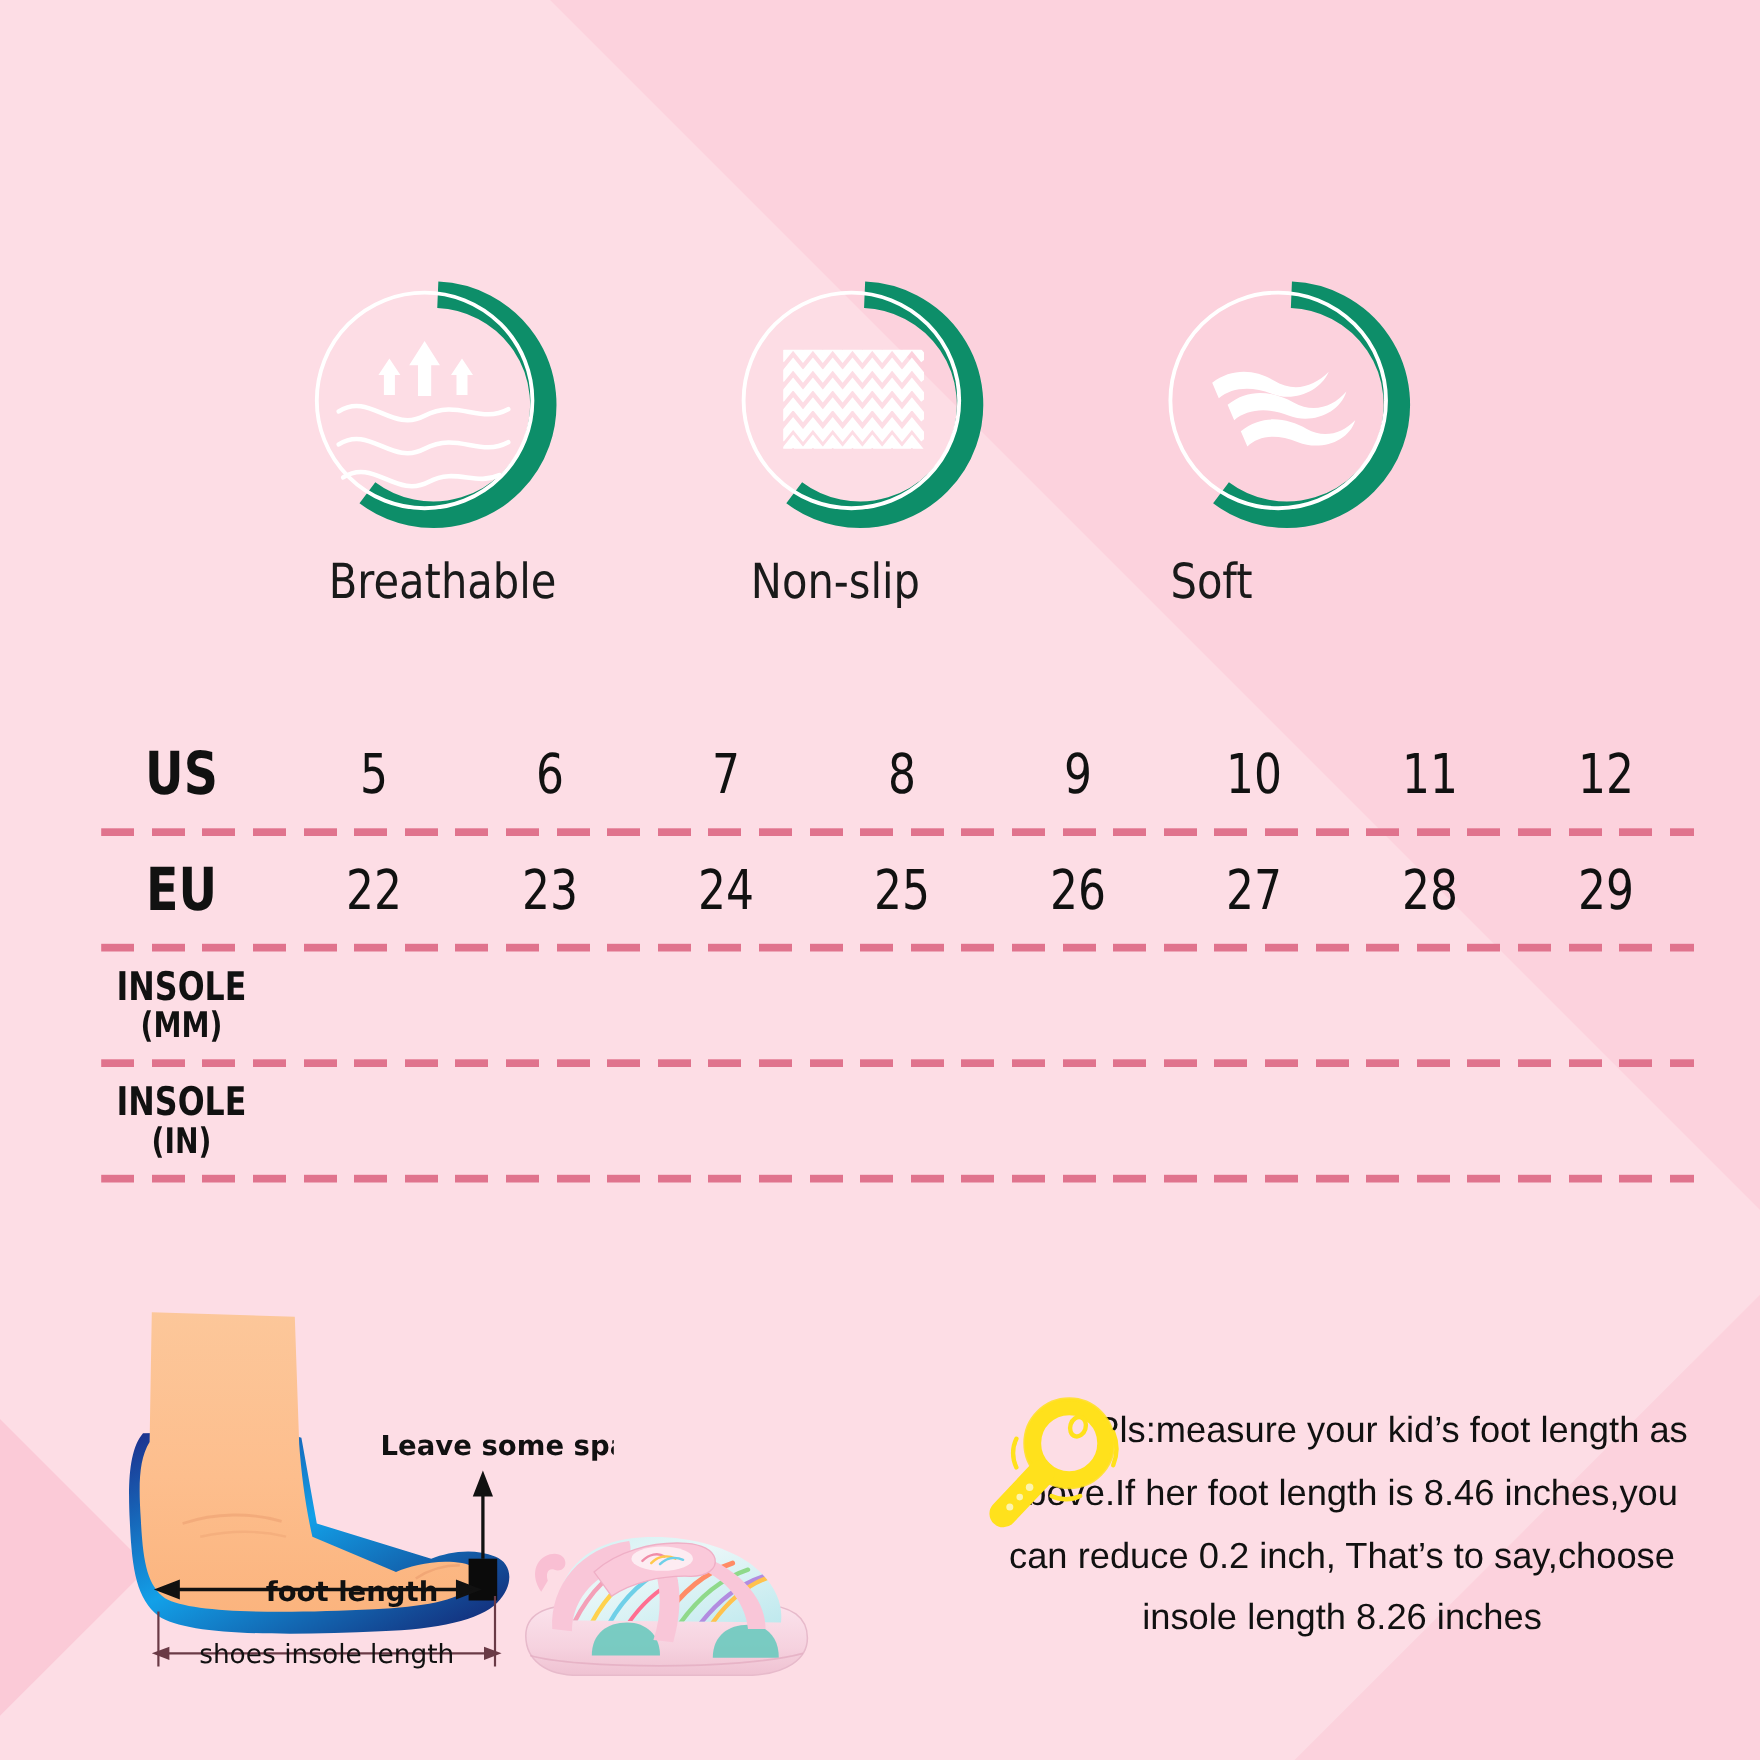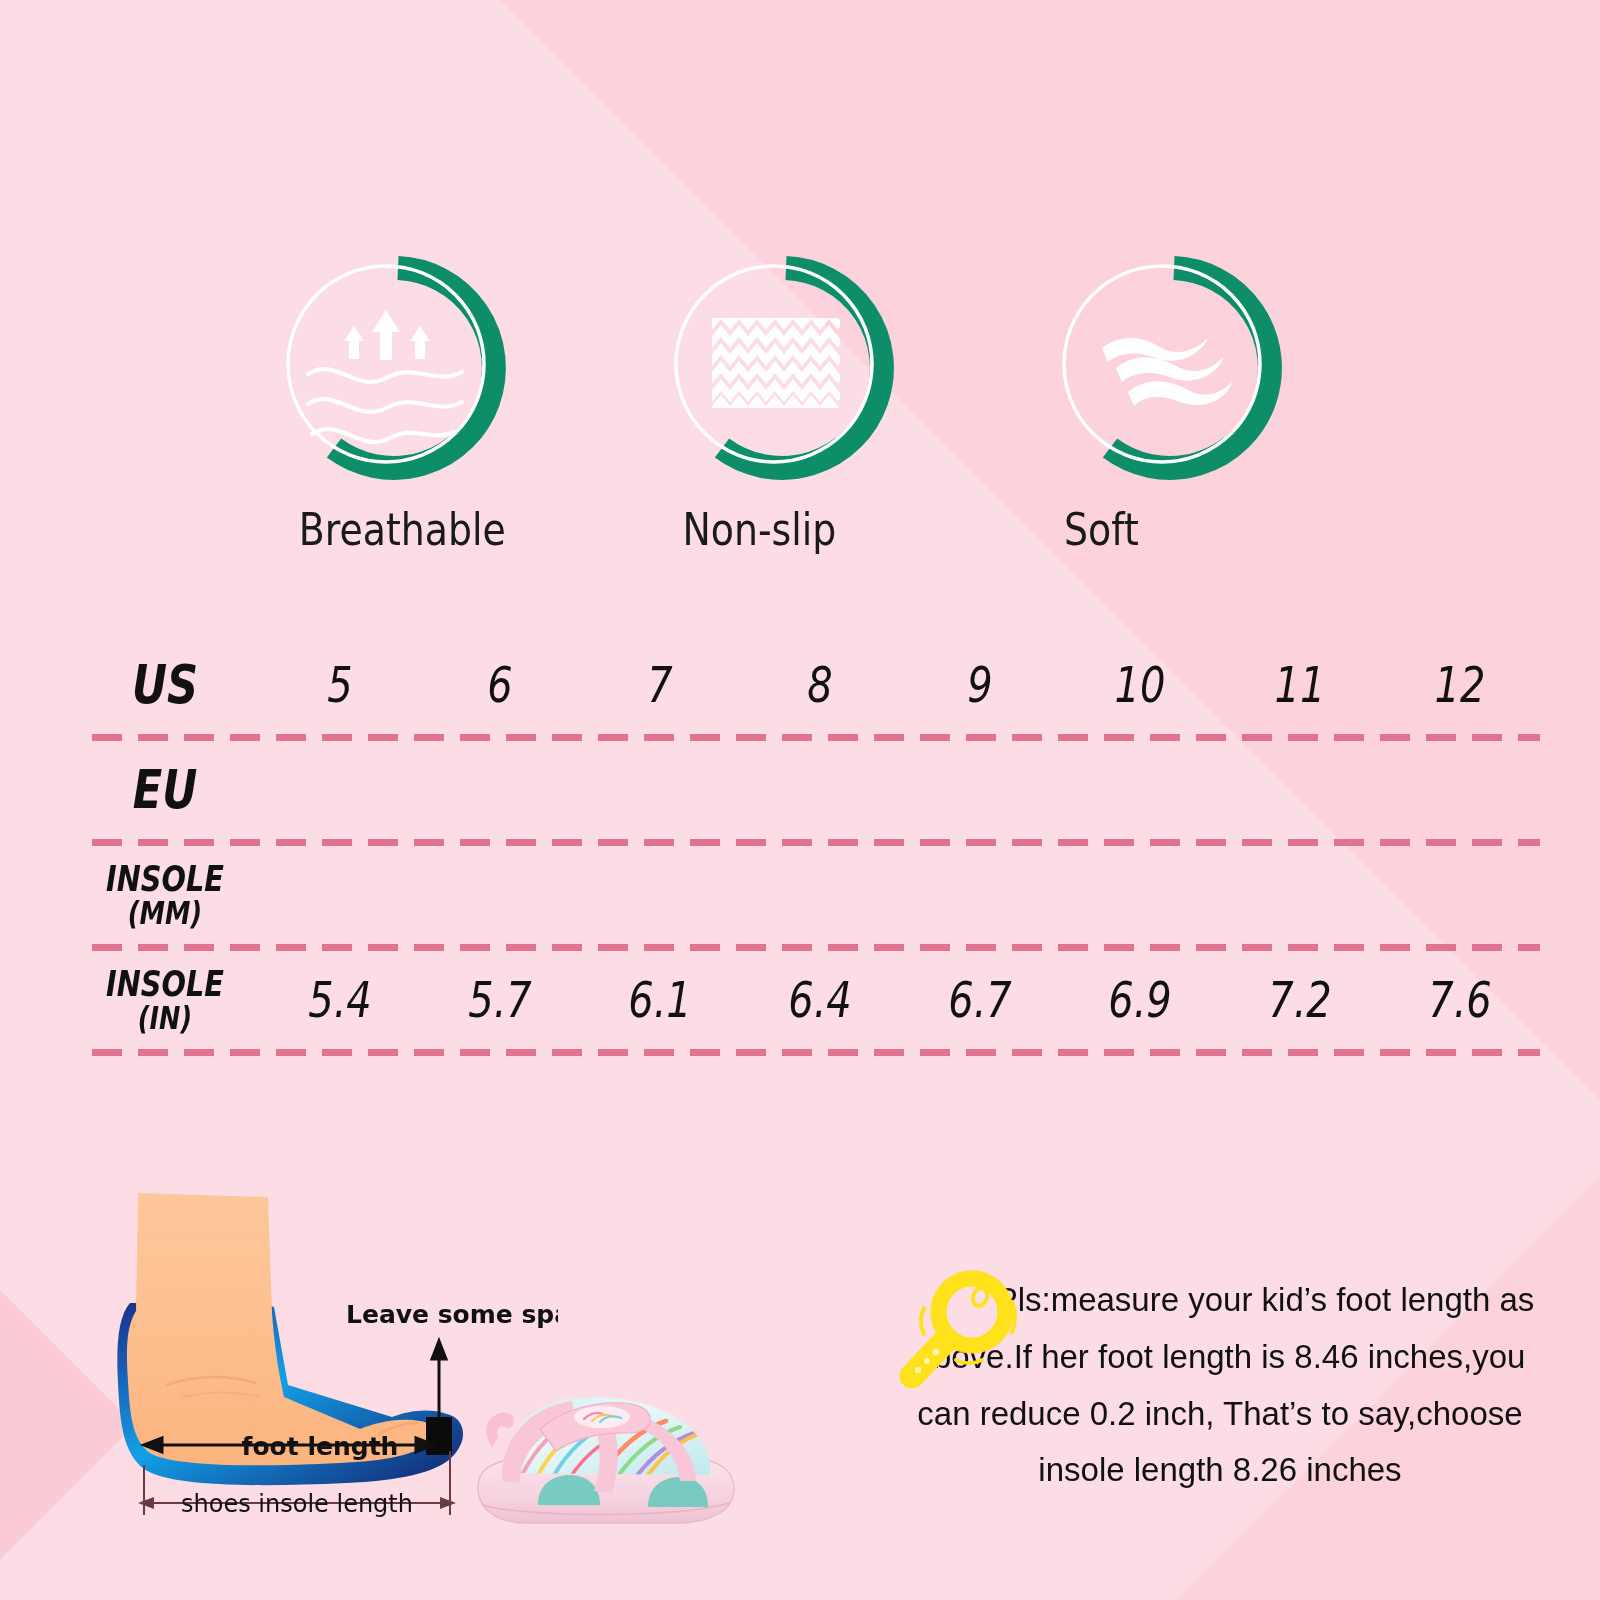--- a/index.html
+++ b/index.html
@@ -101,24 +101,23 @@
     color: #1a1a1a;
     transform: scaleX(0.86);
     white-space: nowrap;
     font-family: "DejaVu Sans", sans-serif;
   }
 
   
   .table {
     position: absolute;
     left: 70px;
-    top: 636px;
+    top: 655px;
     width: 1470px;
     z-index: 5;
-    font-style: italic;
   }
   .trow {
     position: relative;
     display: flex;
     align-items: center;
     height: 98px;
   }
   .rowlabel {
     width: 190px;
     flex: 0 0 190px;
@@ -285,45 +284,45 @@
         <div class="cell">9</div>
         <div class="cell">10</div>
         <div class="cell">11</div>
         <div class="cell">12</div>
       </div>
     </div>
     <div class="dash"></div>
 
     <div class="trow">
       <div class="rowlabel big">EU</div>
+      <div class="cells">
+        <div class="cell">22</div>
+        <div class="cell">23</div>
+        <div class="cell">24</div>
+        <div class="cell">25</div>
+        <div class="cell">26</div>
+        <div class="cell">27</div>
+        <div class="cell">28</div>
+        <div class="cell">29</div>
+      </div>
     </div>
     <div class="dash"></div>
 
     <div class="trow">
       <div class="rowlabel small">
         <span>INSOLE</span>
         <span class="unit">(MM)</span>
       </div>
     </div>
     <div class="dash"></div>
 
     <div class="trow">
       <div class="rowlabel small">
         <span>INSOLE</span>
         <span class="unit">(IN)</span>
-      </div>
-      <div class="cells">
-        <div class="cell">5.4</div>
-        <div class="cell">5.7</div>
-        <div class="cell">6.1</div>
-        <div class="cell">6.4</div>
-        <div class="cell">6.7</div>
-        <div class="cell">6.9</div>
-        <div class="cell">7.2</div>
-        <div class="cell">7.6</div>
       </div>
     </div>
     <div class="dash"></div>
 
   </div>
 
   <div class="foot-fig">
     <svg width="480" height="400" viewBox="0 0 480 400">
       <defs>
         <linearGradient id="skin" x1="0" y1="0" x2="0" y2="1">

